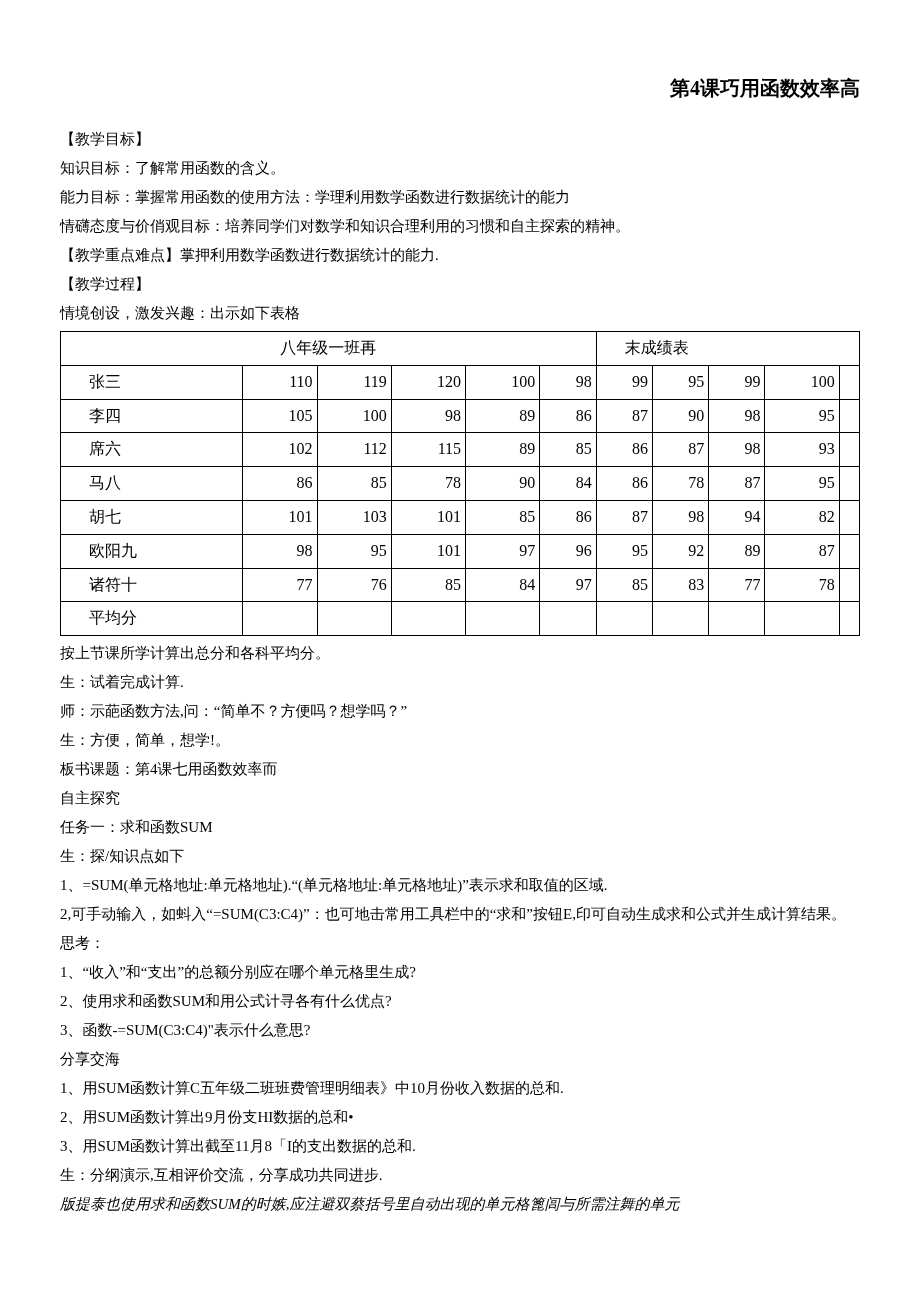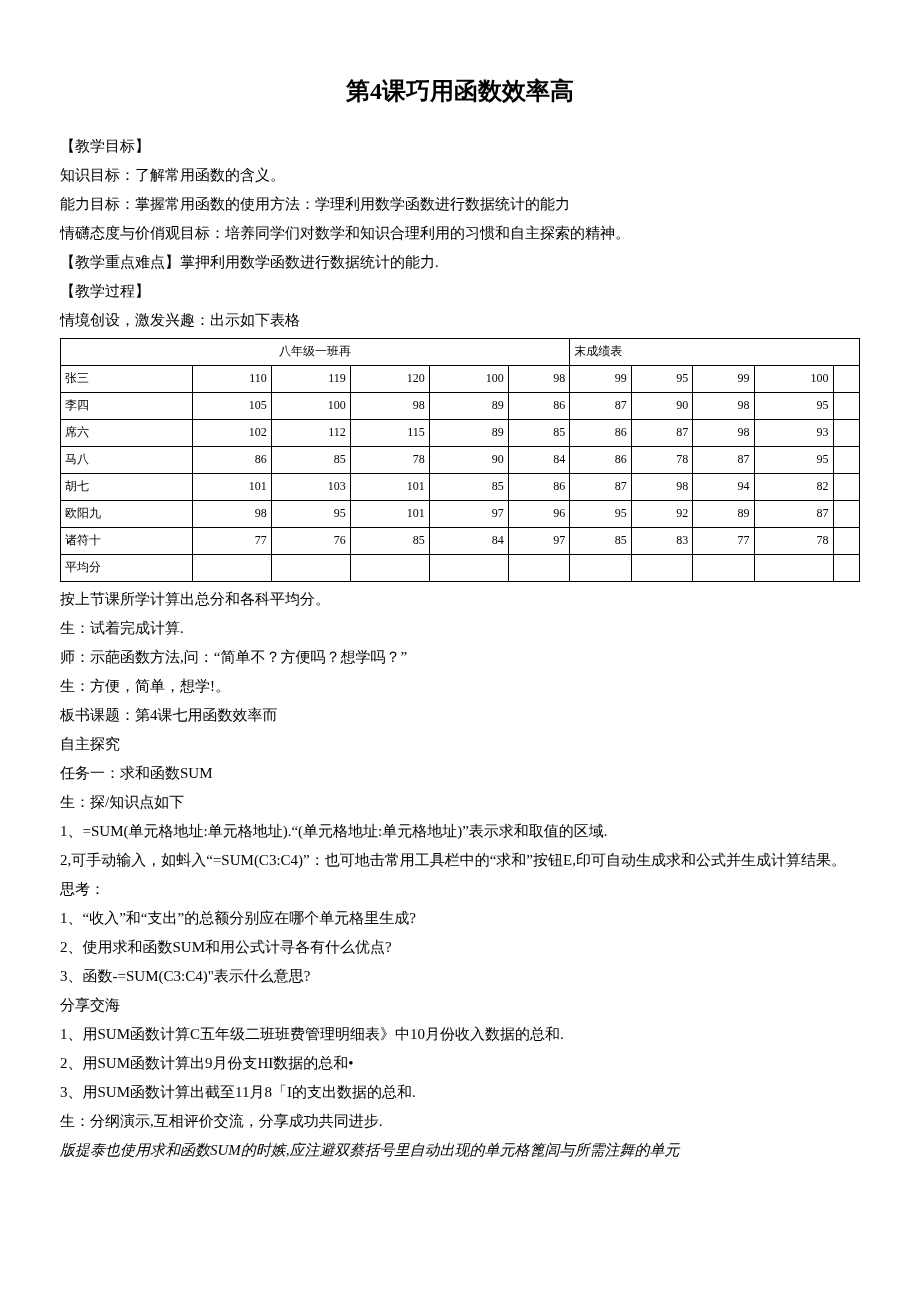--- a/index.html
+++ b/index.html
@@ -6,43 +6,44 @@
   margin: 0;
   padding: 40px 60px;
   font-family: "SimSun", "宋体", serif;
   font-size: 15px;
   line-height: 1.8;
   color: #000;
   background: #fff;
   width: 800px;
 }
 h1 {
-  text-align: center;
-  font-size: 24px;
+  text-align: right;
+  font-size: 20px;
   font-weight: bold;
   margin: 30px 0 20px;
   font-family: "SimSun", serif;
 }
 .para {
   margin: 2px 0;
 }
 table {
   border-collapse: collapse;
   width: 100%;
   margin: 4px 0;
-  font-size: 12px;
+  font-size: 16px;
 }
 td {
   border: 1px solid #000;
   padding: 2px 4px;
   text-align: center;
   height: 22px;
 }
 td.left {
   text-align: left;
+  padding-left: 28px;
 }
 td.right {
   text-align: right;
 }
 .section-gap {
 }
 .italic {
   font-style: italic;
 }
 </style>

